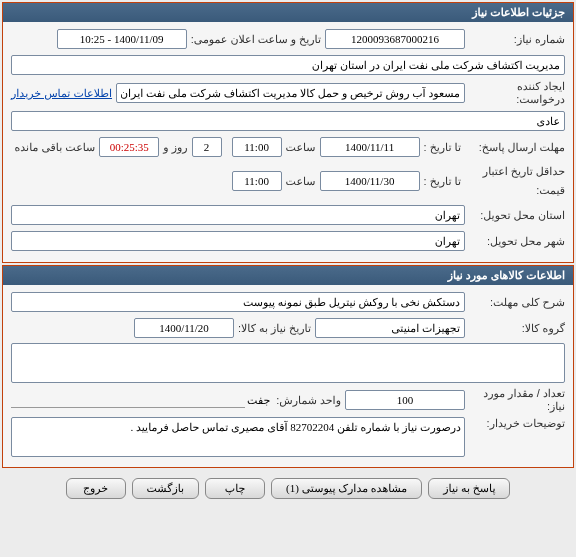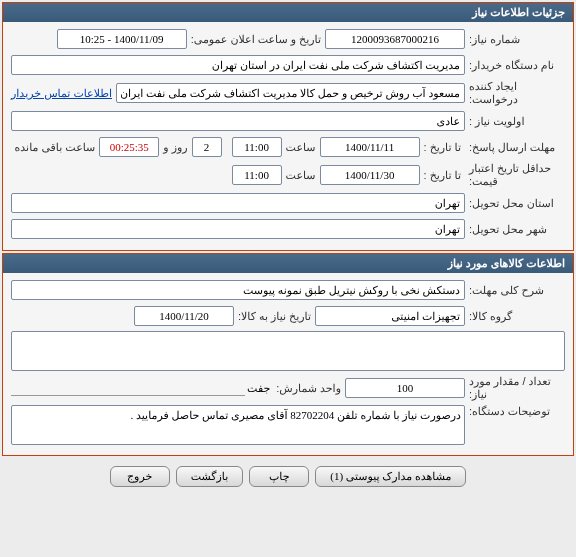--- a/index.html
+++ b/index.html
@@ -32,21 +32,21 @@
   padding: 6px 8px;
 }
 .row {
   display: flex;
   align-items: center;
   margin-bottom: 4px;
   min-height: 22px;
 }
 .label {
   width: 100px;
-  text-align: left;
+  text-align: right;
   color: #333;
   padding-left: 4px;
   flex-shrink: 0;
 }
 .label-inline {
   color: #333;
   padding: 0 4px;
   white-space: nowrap;
 }
 .input {
@@ -109,49 +109,47 @@
   <div class="panel-body">
 
     <div class="row">
       <span class="label">شماره نیاز:</span>
       <input class="input" style="width: 140px;" readonly="" value="1200093687000216">
       <span class="label-inline">تاریخ و ساعت اعلان عمومی:</span>
       <input class="input" style="width: 130px;" readonly="" value="1400/11/09 - 10:25">
     </div>
 
     <div class="row">
-      <span class="label">نام دستگاه خریدار:</span>
       <input class="input input-wide" style="text-align: right;" readonly="" value="مدیریت اکتشاف شرکت ملی نفت ایران در استان تهران">
     </div>
 
     <div class="row">
       <span class="label">ایجاد کننده درخواست:</span>
       <input class="input input-wide" style="text-align: right;" readonly="" value="مسعود آب روش ترخیص و حمل کالا مدیریت اکتشاف شرکت ملی نفت ایران در اس">
       <span class="link">اطلاعات تماس خریدار</span>
     </div>
 
     <div class="row">
-      <span class="label">اولویت نیاز :</span>
       <input class="input input-wide" style="text-align: right;" readonly="" value="عادی">
     </div>
 
     <div class="row">
       <span class="label">مهلت ارسال پاسخ:</span>
       <span class="label-inline">تا تاریخ :</span>
       <input class="input" style="width: 100px;" readonly="" value="1400/11/11">
       <span class="label-inline">ساعت</span>
       <input class="input" style="width: 50px;" readonly="" value="11:00">
       <input class="input" style="width: 30px; margin-right: 10px;" readonly="" value="2">
       <span class="label-inline">روز و</span>
       <input class="input" style="width: 60px; color: rgb(204, 0, 0);" readonly="" value="00:25:35">
       <span class="label-inline">ساعت باقی مانده</span>
     </div>
 
     <div class="row">
-      <span class="label" style="line-height:13px">حداقل تاریخ اعتبار قیمت:</span>
+      <span class="label" style="line-height:19px">حداقل تاریخ اعتبار قیمت:</span>
       <span class="label-inline">تا تاریخ :</span>
       <input class="input" style="width: 100px;" readonly="" value="1400/11/30">
       <span class="label-inline">ساعت</span>
       <input class="input" style="width: 50px;" readonly="" value="11:00">
     </div>
 
     <div class="row">
       <span class="label">استان محل تحویل:</span>
       <input class="input input-wide" style="text-align: right;" readonly="" value="تهران">
     </div>
@@ -186,25 +184,26 @@
 
     <div class="row">
       <span class="label">تعداد / مقدار مورد نیاز:</span>
       <input class="input" style="width: 120px;" readonly="" value="100">
       <span class="label-inline">واحد شمارش:</span>
       <span style="padding:0 2px">جفت</span>
       <span class="underline"></span>
     </div>
 
     <div class="row" style="align-items:flex-start">
-      <span class="label">توضیحات دستگاه:</span>
+      <span class="label">توضیحات خریدار:</span>
       <textarea class="textarea" readonly="" style="">درصورت نیاز با شماره تلفن 82702204 آقای مصیری تماس حاصل فرمایید .</textarea>
     </div>
 
   </div>
 </div>
 
 <div class="button-bar">
+  <button class="btn">پاسخ به نیاز</button>
   <button class="btn">مشاهده مدارک پیوستی (1)</button>
   <button class="btn">چاپ</button>
   <button class="btn">بازگشت</button>
   <button class="btn">خروج</button>
 </div>
 
 </body></html>

